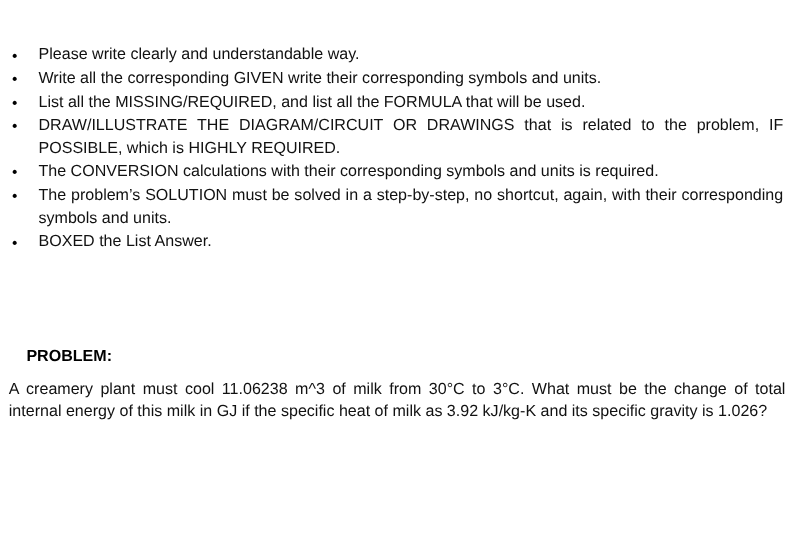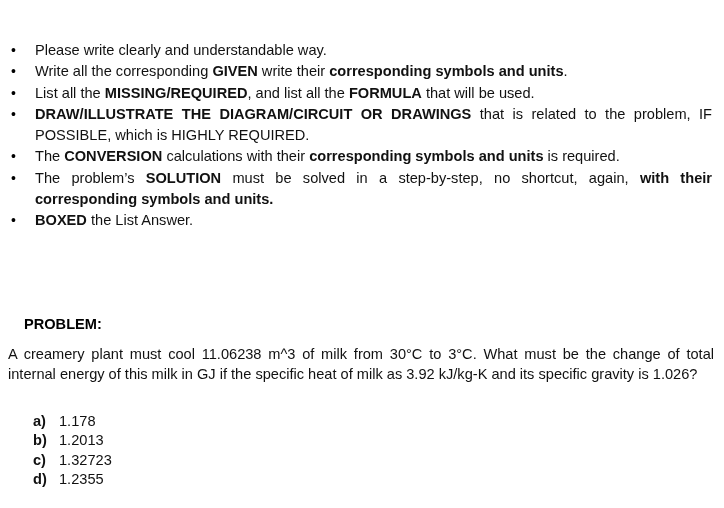--- a/index.html
+++ b/index.html
@@ -64,21 +64,21 @@
     color: #000;
   }
   .instructions li.justify {
     text-align: justify;
     padding-right: 12px;
   }
   .instructions li.justify > .li-text {
     display: block;
   }
 
-  b, strong { font-weight: bold; }
+  b, strong { font-weight: normal; }
 
   
   .problem-heading {
     position: absolute;
     left: 24px;
     top: 315px;
     font-size: 14.6px;
     font-weight: bold;
     line-height: 18px;
     color: #000;
@@ -155,20 +155,14 @@
       <li class="justify">
         <span class="bullet">•</span>
         <span class="li-text"><b>BOXED</b><span> the List Answer.</span></span>
       </li>
     </ul>
 
   <div class="problem-heading">PROBLEM:</div>
 
   <div class="problem-body"><span>A creamery plant must cool 11.06238 m^3 of milk from 30°C to 3°C. What must be the change of total internal energy of this milk in GJ if the specific heat of milk as 3.92 kJ/kg-K and its specific gravity is 1.026?</span></div>
 
-  <ul class="options">
-      <li><span class="opt-label">a)</span><span class="opt-value">1.178</span></li>
-      <li><span class="opt-label">b)</span><span class="opt-value">1.2013</span></li>
-      <li><span class="opt-label">c)</span><span class="opt-value">1.32723</span></li>
-      <li><span class="opt-label">d)</span><span class="opt-value">1.2355</span></li>
-    </ul>
 
 </div>
 
 </body></html>

